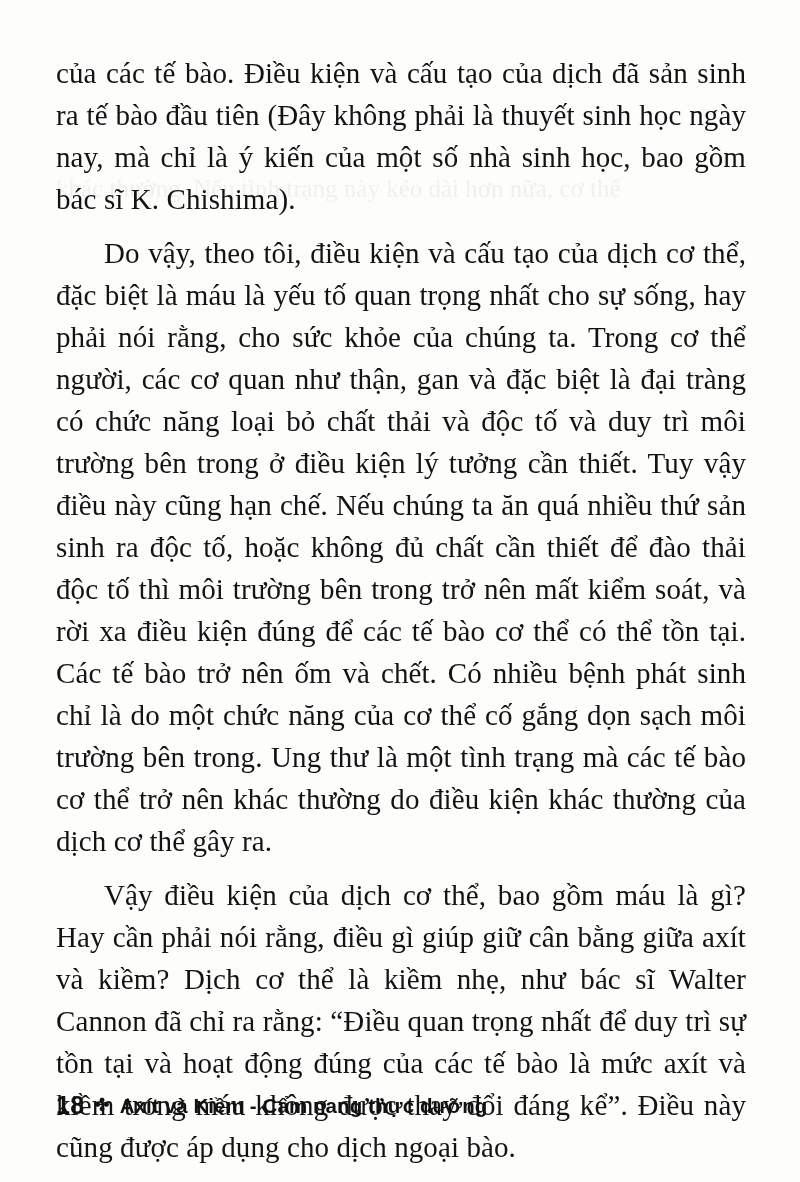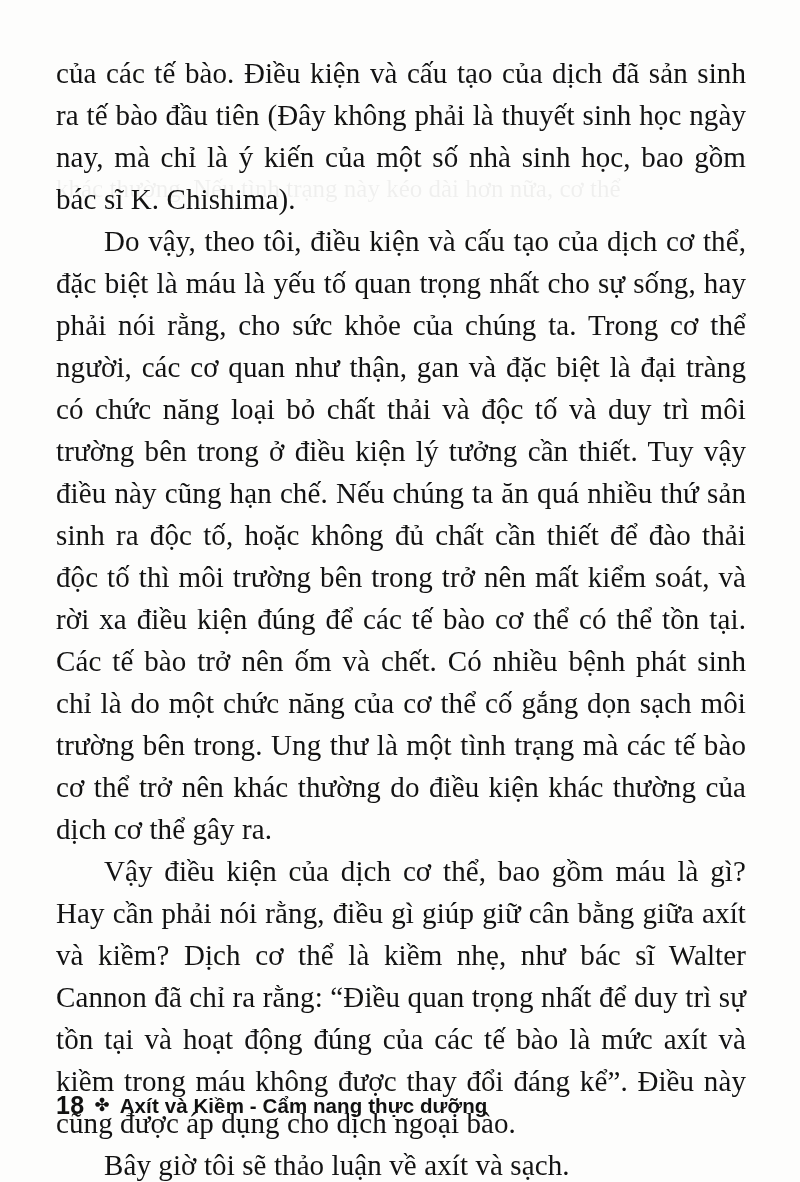--- a/index.html
+++ b/index.html
@@ -32,21 +32,21 @@
   p.para {
     margin: 0 0 0 0;
     font-size: 29px;
     line-height: 42px;
     text-align: justify;
     text-justify: inter-word;
     letter-spacing: 0.1px;
     color: #131313;
   }
   p.para + p.para {
-    margin-top: 0;
+    margin-top: 12px;
   }
   p.indent {
     text-indent: 48px;
   }
   .footer {
     position: absolute;
     left: 56px;
     bottom: 62px;
     display: flex;
     align-items: center;

